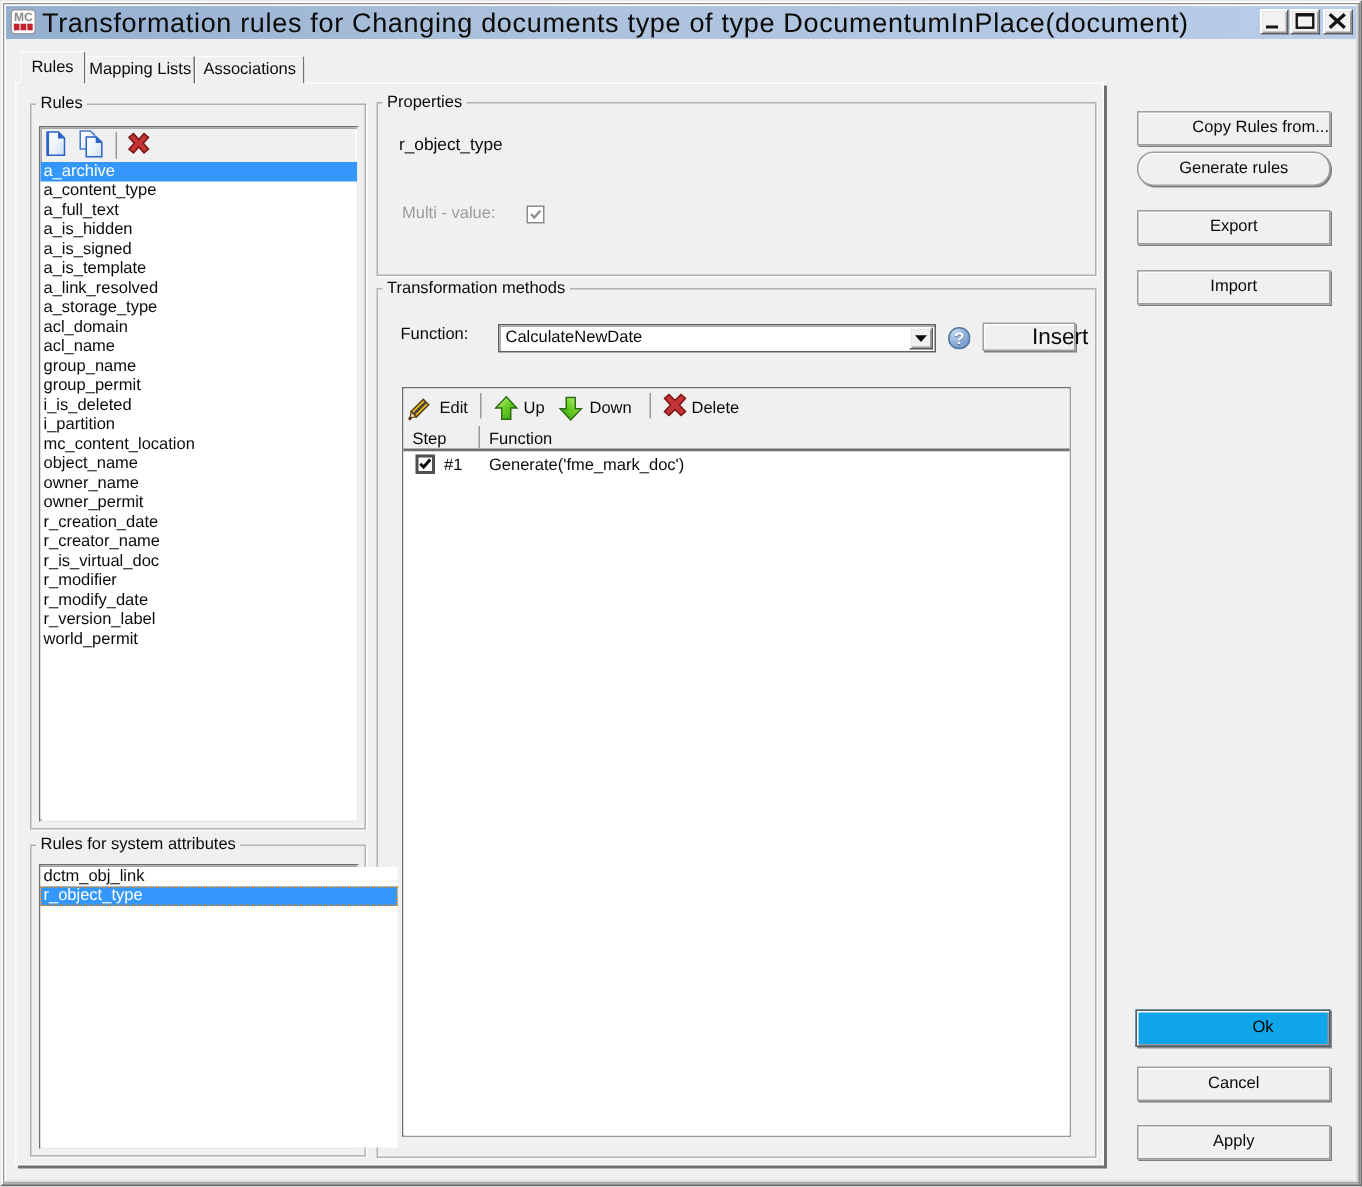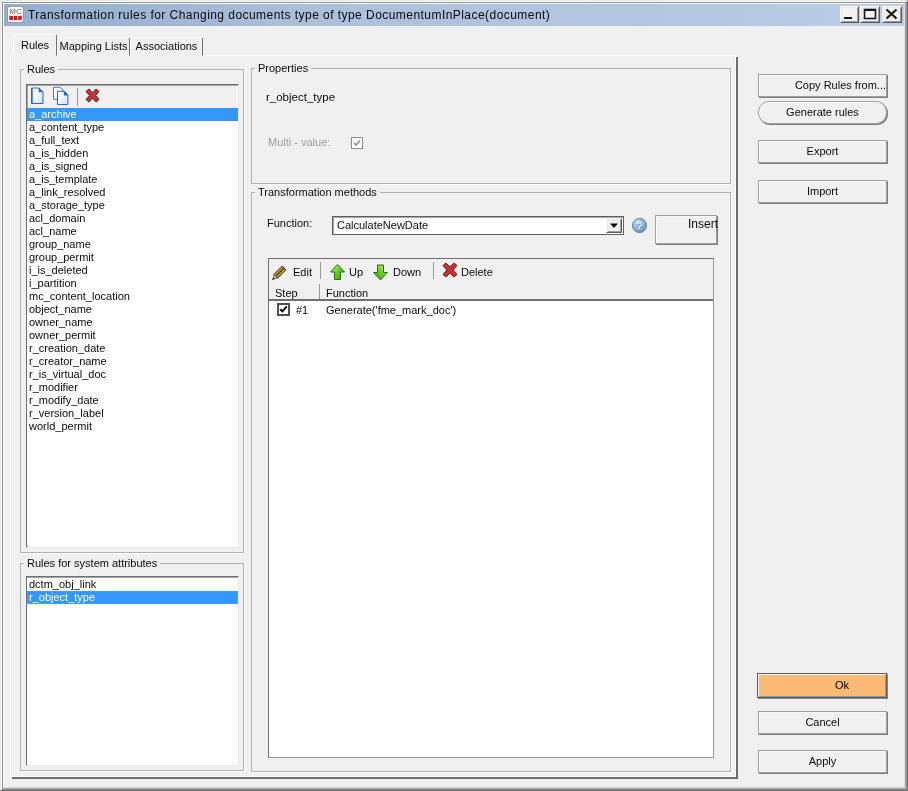--- a/index.html
+++ b/index.html
@@ -7,21 +7,21 @@
 .abs{position:absolute;}
 svg{display:block;}
 
 #frame1{left:0;top:0;width:906px;height:789px;border:1px solid;border-color:#e8e8e8 #6f6f6f #6f6f6f #e8e8e8;}
 #frame2{left:1px;top:1px;width:904px;height:787px;border:1px solid;border-color:#ffffff #8a8a8a #8a8a8a #ffffff;}
 #frame3{left:2px;top:2px;width:902px;height:785px;border:1px solid;border-color:#8f8f8f #a8a8a8 #a8a8a8 #8f8f8f;}
 #frame4{left:3px;top:3px;width:900px;height:783px;border:1px solid;border-color:#ffffff #d9d9d9 #d9d9d9 #ffffff;}
 
 #title{left:4px;top:4px;width:900px;height:22px;background:linear-gradient(90deg,#93aed0 0%,#abc0da 35%,#b9cde8 100%);}
 #ticon{left:8px;top:7px;width:15px;height:15px;background:#fff;border-radius:2px;box-shadow:0 0 0 1px #9a9aa0;}
-#ttext{left:28px;top:6px;width:700px;height:18px;font-size:12px;letter-spacing:0.45px;color:#0a0a0a;line-height:19px;white-space:nowrap;}
+#ttext{left:28px;top:6px;width:700px;height:18px;font-size:18px;letter-spacing:0.45px;color:#0a0a0a;line-height:19px;white-space:nowrap;}
 .wbtn{top:6px;width:19px;height:17px;background:#f2f2f2;border:1px solid;border-color:#ffffff #5a5a5a #5a5a5a #ffffff;box-shadow:inset 1px 1px 0 #e6e6e6, inset -1px -1px 0 #9e9e9e;box-sizing:border-box;}
 
 .tab{background:#f0f0f0;border:1px solid;border-color:#fcfcfc #6e6e6e #f0f0f0 #fcfcfc;border-radius:2px 2px 0 0;font-size:11px;text-align:center;color:#0a0a0a;box-sizing:border-box;}
 #tab1{left:13px;top:34px;width:44px;height:22px;line-height:20px;z-index:5;}
 #tab2{left:57px;top:37px;width:73px;height:19px;line-height:17px;}
 #tab3{left:130px;top:37px;width:73px;height:19px;line-height:17px;}
 
 #pane{left:10px;top:55px;width:726px;height:721px;background:#f0f0f0;border-top:1px solid #fcfcfc;border-left:1px solid #fcfcfc;box-sizing:border-box;}
 #paneR1{left:735px;top:56px;width:1px;height:721px;background:#fbfbfb;}
 #paneR2{left:736px;top:57px;width:2px;height:721px;background:#6f6f6f;}
@@ -39,41 +39,41 @@
 #gMeth{left:251px;top:192px;width:480px;height:580px;}
 #gMethL{left:255px;top:187px;}
 
 .sunken{border:1px solid;border-color:#6e6e6e #e9e9e9 #e9e9e9 #6e6e6e;box-shadow:inset 1px 1px 0 #a6a6a6;box-sizing:border-box;background:#fff;}
 #list1{left:26px;top:84px;width:213px;height:464px;}
 #tb1{left:28px;top:86px;width:209px;height:22px;background:#f0f0f0;}
 #listrows{left:27px;top:108px;width:211px;height:438px;background:#fff;}
 .lrow{height:13px;line-height:13px;font-size:11px;color:#0a0a0a;padding-left:2px;white-space:nowrap;}
 .lrow.sel{background:#3397fb;color:#fff;}
 #list2{left:26px;top:576px;width:213px;height:190px;}
-#list2rows{left:27px;top:578px;width:211px;height:187px;background:#fff;}
+#list2rows{left:27px;top:578px;width:238px;height:187px;background:#fff;}
 .focusrow{outline:1px dotted #e08010;outline-offset:-1px;}
 
 #robj{left:266px;top:91px;font-size:11.5px;color:#0a0a0a;}
 #mval{left:268px;top:136px;font-size:11px;color:#9d9d9d;}
 #mvcheck{left:351px;top:137px;width:12px;height:12px;background:#fff;border:1px solid #8a8a8a;box-sizing:border-box;}
 
 #flabel{left:267px;top:217px;font-size:11px;color:#0a0a0a;}
 #combo{left:332px;top:216px;width:292px;height:19px;background:#fff;border:1px solid #5f5f5f;box-shadow:inset 1px 1px 0 #a8a8a8;box-sizing:border-box;}
 #combotext{left:337px;top:219px;font-size:11px;color:#0a0a0a;}
 #combobtn{left:606px;top:218px;width:16px;height:15px;background:#f0f0f0;border:1px solid;border-color:#ffffff #5a5a5a #5a5a5a #ffffff;box-shadow:inset 1px 1px 0 #e6e6e6, inset -1px -1px 0 #9e9e9e;box-sizing:border-box;}
 #helpicon{left:632px;top:218px;width:15px;height:15px;}
 
 .btn{background:#f0f0f0;border:1px solid #9f9f9f;box-shadow:1px 1px 0 #7f7f7f, inset 1px 1px 0 #fbfbfb;font-size:12px;color:#0a0a0a;text-align:center;box-sizing:border-box;}
-#insertbtn{left:655px;top:215px;width:62px;height:29px;line-height:17px;font-size:12px;padding-left:32px;}
+#insertbtn{left:655px;top:215px;width:62px;height:19px;line-height:17px;font-size:15px;padding-left:32px;}
 .sbtn{left:758px;width:129px;height:23px;line-height:21px;font-size:11px;}
 #sb1{top:74px;text-align:right;}
 #sb2{top:101px;border-radius:11px;}
 #sb3{top:140px;}
 #sb4{top:180px;}
-#okbtn{left:757px;top:673px;width:130px;height:25px;background:#fdba74;border:1px solid #5a5a5a;box-shadow:inset 1px 1px 0 #fbfbfb, inset -1px -1px 0 #9a9a9a, 1px 1px 0 #8a8a8a;font-size:11px;text-align:center;line-height:23px;box-sizing:border-box;padding-left:40px;}
+#okbtn{left:757px;top:673px;width:130px;height:25px;background:#0ea5e9;border:1px solid #5a5a5a;box-shadow:inset 1px 1px 0 #fbfbfb, inset -1px -1px 0 #9a9a9a, 1px 1px 0 #8a8a8a;font-size:11px;text-align:center;line-height:23px;box-sizing:border-box;padding-left:40px;}
 #cancelbtn{top:711px;}
 #applybtn{top:750px;}
 
 #mtable{left:268px;top:258px;width:446px;height:500px;}
 #mtb{left:269px;top:259px;width:444px;height:24px;background:#f0f0f0;}
 #mhdr{left:269px;top:283px;width:444px;height:18px;background:#f0f0f0;border-bottom:2px solid #6f6f6f;box-sizing:border-box;}
 .tbl-label{position:absolute;font-size:11px;color:#0a0a0a;text-align:center;}
 #mbody{left:269px;top:301px;width:444px;height:456px;background:#fff;}
 #rowcheck{left:277px;top:303px;width:13px;height:13px;background:#fff;border:2px solid #4f4f4f;box-sizing:border-box;}
 .vsep{position:absolute;width:1px;background:#9a9a9a;}

